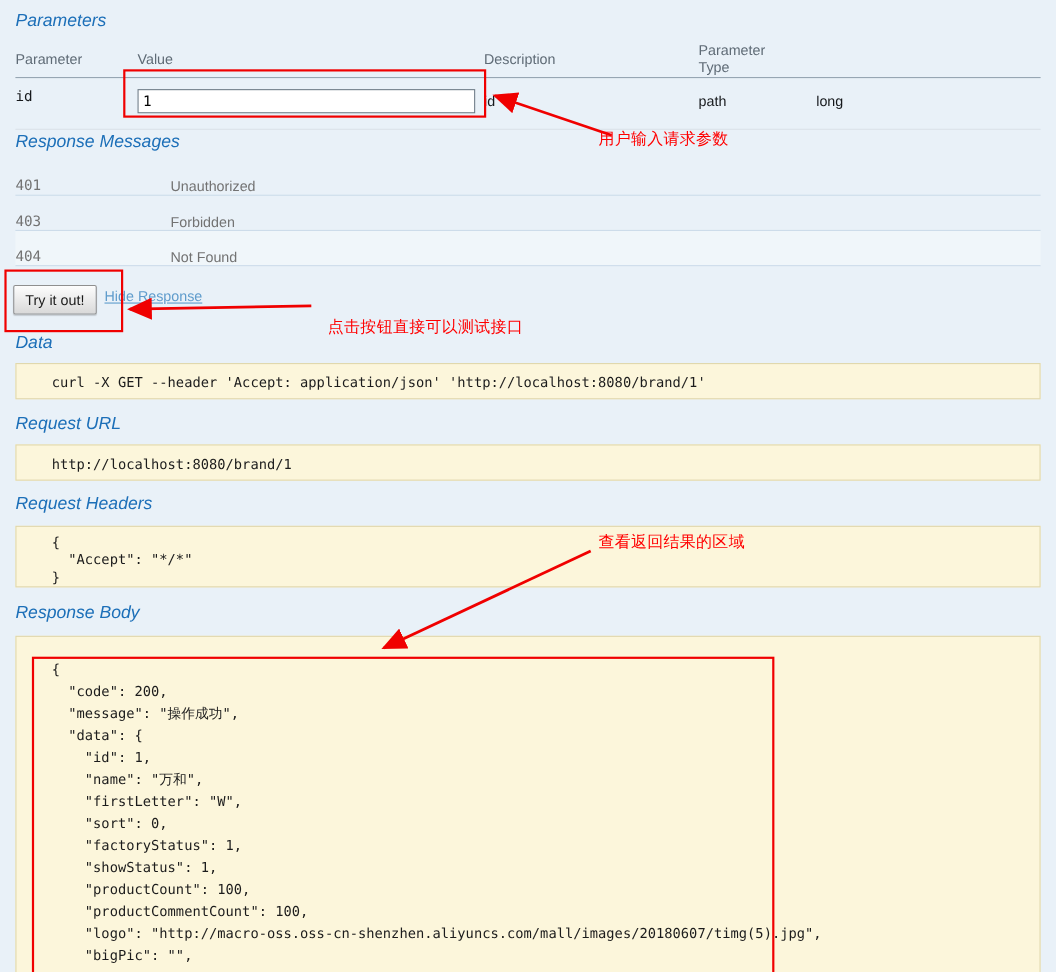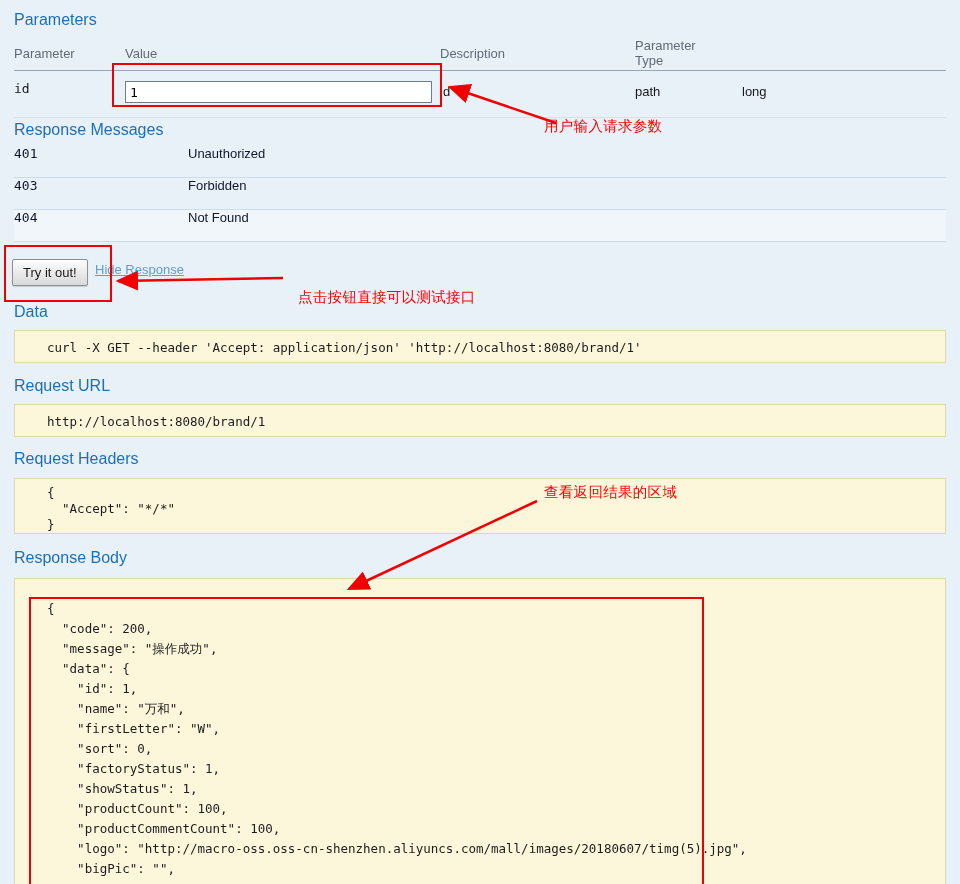--- a/index.html
+++ b/index.html
@@ -1,35 +1,35 @@
 <!DOCTYPE html>
 <html><head>
 <meta charset="utf-8">
 <style>
   html,body{margin:0;padding:0;}
   body{width:960px;height:884px;overflow:hidden;font-family:"Liberation Sans","DejaVu Sans",sans-serif;}
   .page{position:relative;width:960px;height:884px;background:#e9f1f8;overflow:hidden;}
   .abs{position:absolute;}
-  h3.sec{margin:0;font-size:16px;font-weight:500;color:#1c6fb8;line-height:20px;}
+  h3.sec{margin:0;font-size:16px;font-weight:500;color:#1c6fb8;line-height:20px;font-style:italic;}
   .tbl{width:932px;}
-  .trow{display:flex;align-items:flex-start;}
+  .trow{display:flex;align-items:flex-end;}
   .thead{height:34px;border-bottom:1px solid #97a6b3;color:#5f6b76;font-size:13px;}
   .thead .cell{display:flex;align-items:center;height:100%;}
   .cell{padding-right:8px;box-sizing:border-box;}
   
   .pc1{width:111px;} .pc2{width:315px;} .pc3{width:195px;} .pc4{width:107px;} .pc5{flex:1;}
   .pbody{height:47px;align-items:flex-start;padding-top:10px;box-sizing:border-box;border-bottom:1px solid rgba(0,0,0,0.07);}
   .mono{font-family:"DejaVu Sans Mono","Liberation Mono",monospace;}
   .pname{font-size:13px;color:#16191c;}
   .pval input{width:297px;height:18px;border:1px solid #6f7d89;background:#fff;font-family:"DejaVu Sans Mono","Liberation Mono",monospace;font-size:13px;padding:1px 4px;}
   .ptext{font-size:13px;color:#16191c;padding-top:3px;}
   
   .rc1{width:141px;} .rc2{width:200px;} .rc3{width:470px;} .rc4{flex:1;}
   .rmhead{height:22px;}
-  .rmrow{height:31px;border-bottom:1px solid #cddcea;font-size:13px;color:#0f172a;gap:33px;}
+  .rmrow{height:31px;border-bottom:1px solid #cddcea;font-size:13px;color:#737373;}
   .rmrow:nth-child(3){background:rgba(255,255,255,0.35);}
   .try-btn{position:absolute;left:12px;top:259px;padding:5px 10px;font-size:13px;color:#1a1a1a;background:linear-gradient(#fdfdfd,#d9d9d9);border:1px solid #8f8f8f;border-radius:2px;cursor:pointer;box-shadow:0 1px 1px rgba(0,0,0,0.15);}
   .hide-link{position:absolute;left:95px;top:262px;font-size:13px;color:#5f9ccc;text-decoration:underline;cursor:pointer;}
   pre.code{margin:0;width:932px;box-sizing:border-box;background:#fcf6db;border:1px solid #e0d8ad;font-family:"DejaVu Sans Mono","Liberation Mono",monospace;font-size:12.5px;color:#1c1c1c;white-space:pre;overflow:hidden;padding-left:32px;}
   .oneline{padding:9px 8px;height:33px;}
   .hdrs{padding:6px 8px;line-height:16px;height:56px;}
   .respbody{padding:20px 10px 10px 18px;line-height:20px;height:320px;}
   
   .overlay{position:absolute;left:0;top:0;width:960px;height:884px;pointer-events:none;z-index:10;}
   .note{position:absolute;z-index:11;color:#ff0000;font-size:14.5px;letter-spacing:0.3px;white-space:nowrap;}

